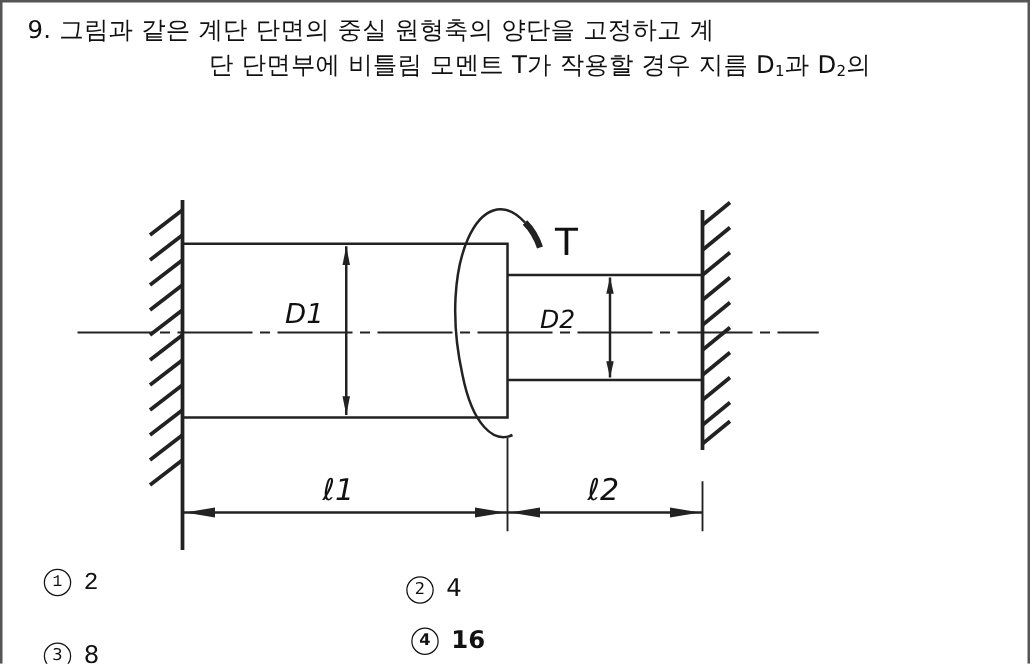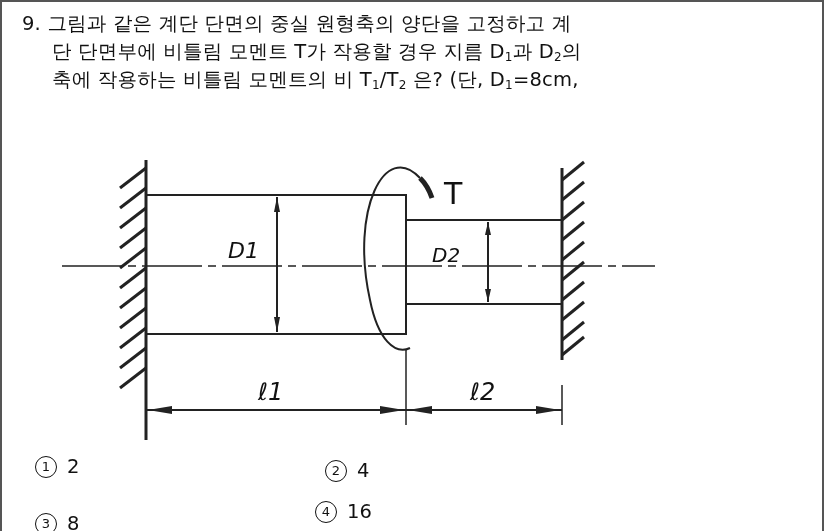--- a/index.html
+++ b/index.html
@@ -2,40 +2,39 @@
 <html><head>
 <meta charset="utf-8">
 <style>
   html, body { margin:0; padding:0; background:#ffffff; }
   body { width:826px; height:531px; overflow:hidden; position:relative;
          font-family:"DejaVu Sans","Liberation Sans",sans-serif; color:#111; }
   .frame { position:absolute; left:0; top:0; width:824px; height:531px;
            border-left:2px solid #555; border-right:2px solid #555; border-top:2px solid #555; box-sizing:border-box; }
   .question { position:absolute; left:22px; top:10px; width:790px; font-size:19.5px; line-height:28px; letter-spacing:0.2px; }
   .qline { white-space:nowrap; }
-  .indent { padding-left:30px; }
+  .indent { padding-left:30px;text-align:center; }
   sub { font-size:12px; vertical-align:-3px; line-height:0; }
   .figure { position:absolute; left:55px; top:150px; }
   .choices { position:absolute; left:35px; top:455px; font-size:19.5px; }
   .choice { position:absolute; white-space:nowrap; }
   .num { display:inline-block; width:20px; height:20px; border:1px solid #111; border-radius:50%;
          font-size:13px; line-height:20px; text-align:center; margin-right:10px; vertical-align:2px; }
 </style>
 </head>
 <body>
 
 <div class="frame"></div>
 
 <div class="question">
   <div class="qline">
     <span>9.</span>
     <span>그림과 같은 계단 단면의 중실 원형축의 양단을 고정하고 계</span>
   </div>
   <div class="qline indent"><span>단 단면부에 비틀림 모멘트 T가 작용할 경우 지름 D</span><sub>1</sub><span>과 D</span><sub>2</sub><span>의</span></div>
-  <div class="qline indent"><span>축에 작용하는 비틀림 모멘트의 비 T</span><sub>1</sub><span>/T</span><sub>2</sub><span> 은? (단, D</span><sub>1</sub><span>=8cm,</span></div>
 </div>
 
 <svg class="figure" width="620" height="300" viewBox="55 150 620 300">
   <g stroke="#222" fill="none" stroke-width="2">
 
     <line x1="146" y1="160" x2="146" y2="440" stroke-width="3"></line>
     <g stroke-width="3">
       <line x1="146" y1="168" x2="120" y2="188"></line>
         <line x1="146" y1="188" x2="120" y2="208"></line>
       <line x1="146" y1="208" x2="120" y2="228"></line>
@@ -92,25 +91,25 @@
   <g font-family="DejaVu Sans, sans-serif" fill="#111" font-style="italic">
     <text x="444" y="204" font-size="30" font-style="normal">T</text>
     <text x="228" y="258" font-size="22">D1</text>
     <text x="432" y="262" font-size="20">D2</text>
     <text x="258" y="400" font-size="24">ℓ1</text>
     <text x="470" y="400" font-size="24">ℓ2</text>
   </g>
 </svg>
 
 <div class="choices">
-  <div class="choice" style="left:0; top:0;">
+  <div class="choice" style="left:0; top:0;font-family:Liberation Mono, monospace;">
     <span class="num">1</span><span>2</span>
   </div>
   <div class="choice" style="left:290px; top:4px;">
     <span class="num">2</span><span>4</span>
   </div>
   <div class="choice" style="left:0; top:57px;">
     <span class="num">3</span><span>8</span>
   </div>
-  <div class="choice" style="left:280px; top:45px;">
+  <div class="choice" style="left:294px; top:45px;font-weight:bold;">
     <span class="num">4</span><span>16</span>
   </div>
 </div>
 
 </body></html>

